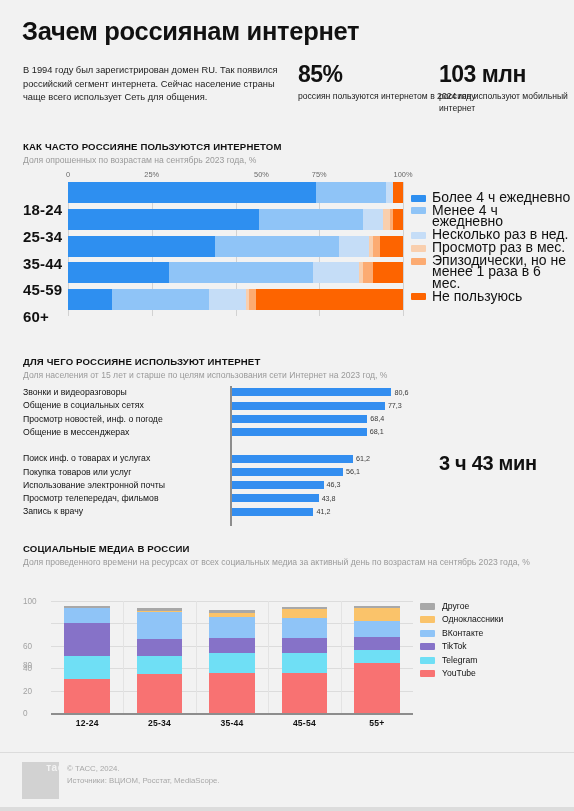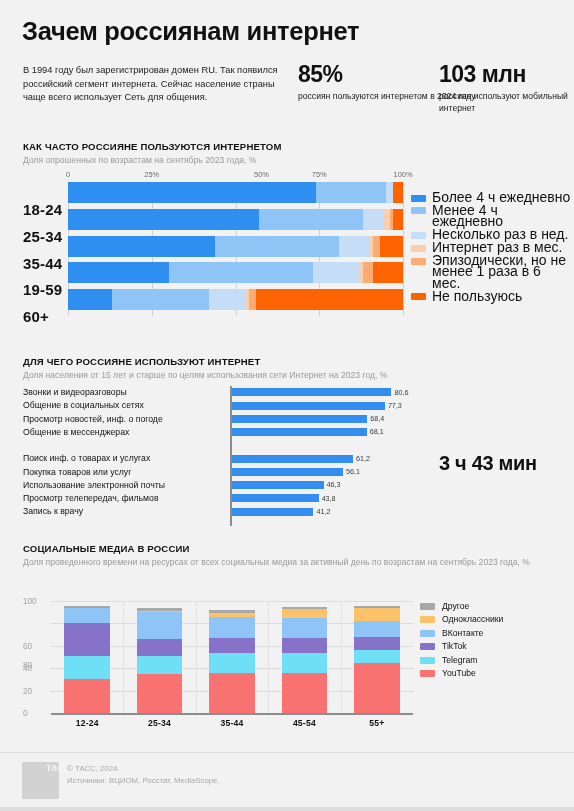--- a/index.html
+++ b/index.html
@@ -158,21 +158,21 @@
           <div class="c1-bar" style="width: calc(100% - 45px);">
             <div class="c1-seg" style="width: 44%; background: rgb(46, 143, 240);"></div>
             <div class="c1-seg" style="width: 37%; background: rgb(143, 196, 247);"></div>
             <div class="c1-seg" style="width: 9%; background: rgb(197, 221, 247);"></div>
             <div class="c1-seg" style="width: 1%; background: rgb(249, 207, 174);"></div>
             <div class="c1-seg" style="width: 2%; background: rgb(252, 171, 114);"></div>
             <div class="c1-seg" style="width: 7%; background: rgb(253, 100, 0);"></div>
           </div>
         </div>
         <div class="c1-row" style="top: 80.4px;">
-          <div class="c1-lab">19-59</div>
+          <div class="c1-lab">45-59</div>
           <div class="c1-bar" style="width: calc(100% - 45px);">
             <div class="c1-seg" style="width: 30%; background: rgb(46, 143, 240);"></div>
             <div class="c1-seg" style="width: 43%; background: rgb(143, 196, 247);"></div>
             <div class="c1-seg" style="width: 14%; background: rgb(197, 221, 247);"></div>
             <div class="c1-seg" style="width: 1%; background: rgb(249, 207, 174);"></div>
             <div class="c1-seg" style="width: 3%; background: rgb(252, 171, 114);"></div>
             <div class="c1-seg" style="width: 9%; background: rgb(253, 100, 0);"></div>
           </div>
         </div>
         <div class="c1-row" style="top: 107.2px;">
@@ -197,21 +197,21 @@
       <div class="lg-row">
         <div class="lg-sw" style="background: rgb(143, 196, 247);"></div>
         <div class="lg-tx">Менее 4 ч ежедневно</div>
       </div>
       <div class="lg-row">
         <div class="lg-sw" style="background: rgb(197, 221, 247);"></div>
         <div class="lg-tx">Несколько раз в нед.</div>
       </div>
       <div class="lg-row">
         <div class="lg-sw" style="background: rgb(249, 207, 174);"></div>
-        <div class="lg-tx">Интернет раз в мес.</div>
+        <div class="lg-tx">Просмотр раз в мес.</div>
       </div>
       <div class="lg-row">
         <div class="lg-sw" style="background: rgb(252, 171, 114);"></div>
         <div class="lg-tx">Эпизодически, но не менее 1 раза в 6 мес.</div>
       </div>
       <div class="lg-row">
         <div class="lg-sw" style="background: rgb(253, 100, 0);"></div>
         <div class="lg-tx">Не пользуюсь</div>
       </div>
     </div>

